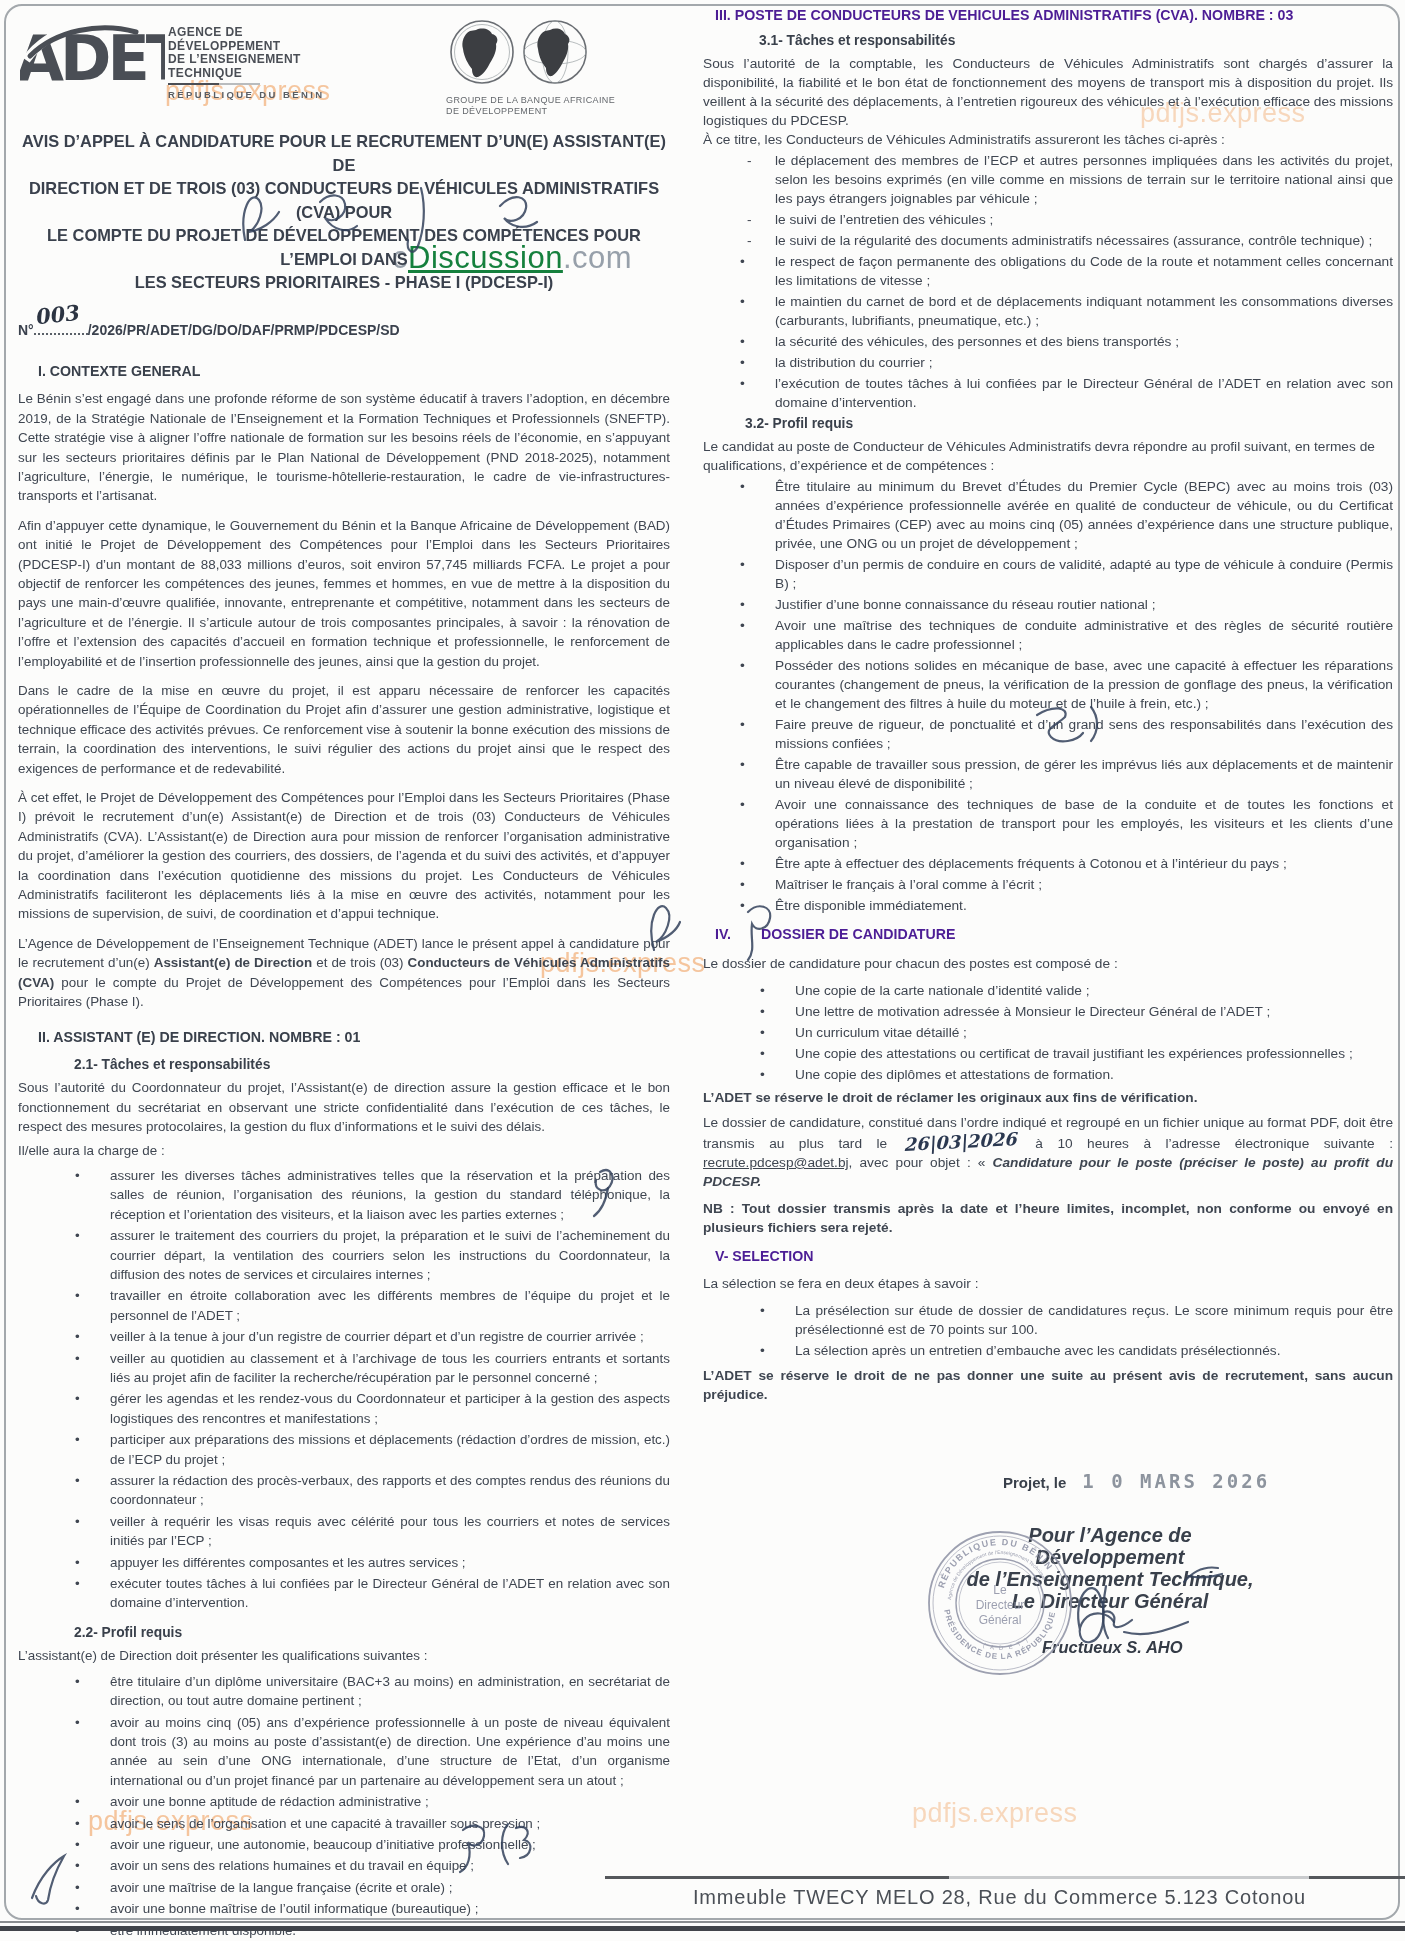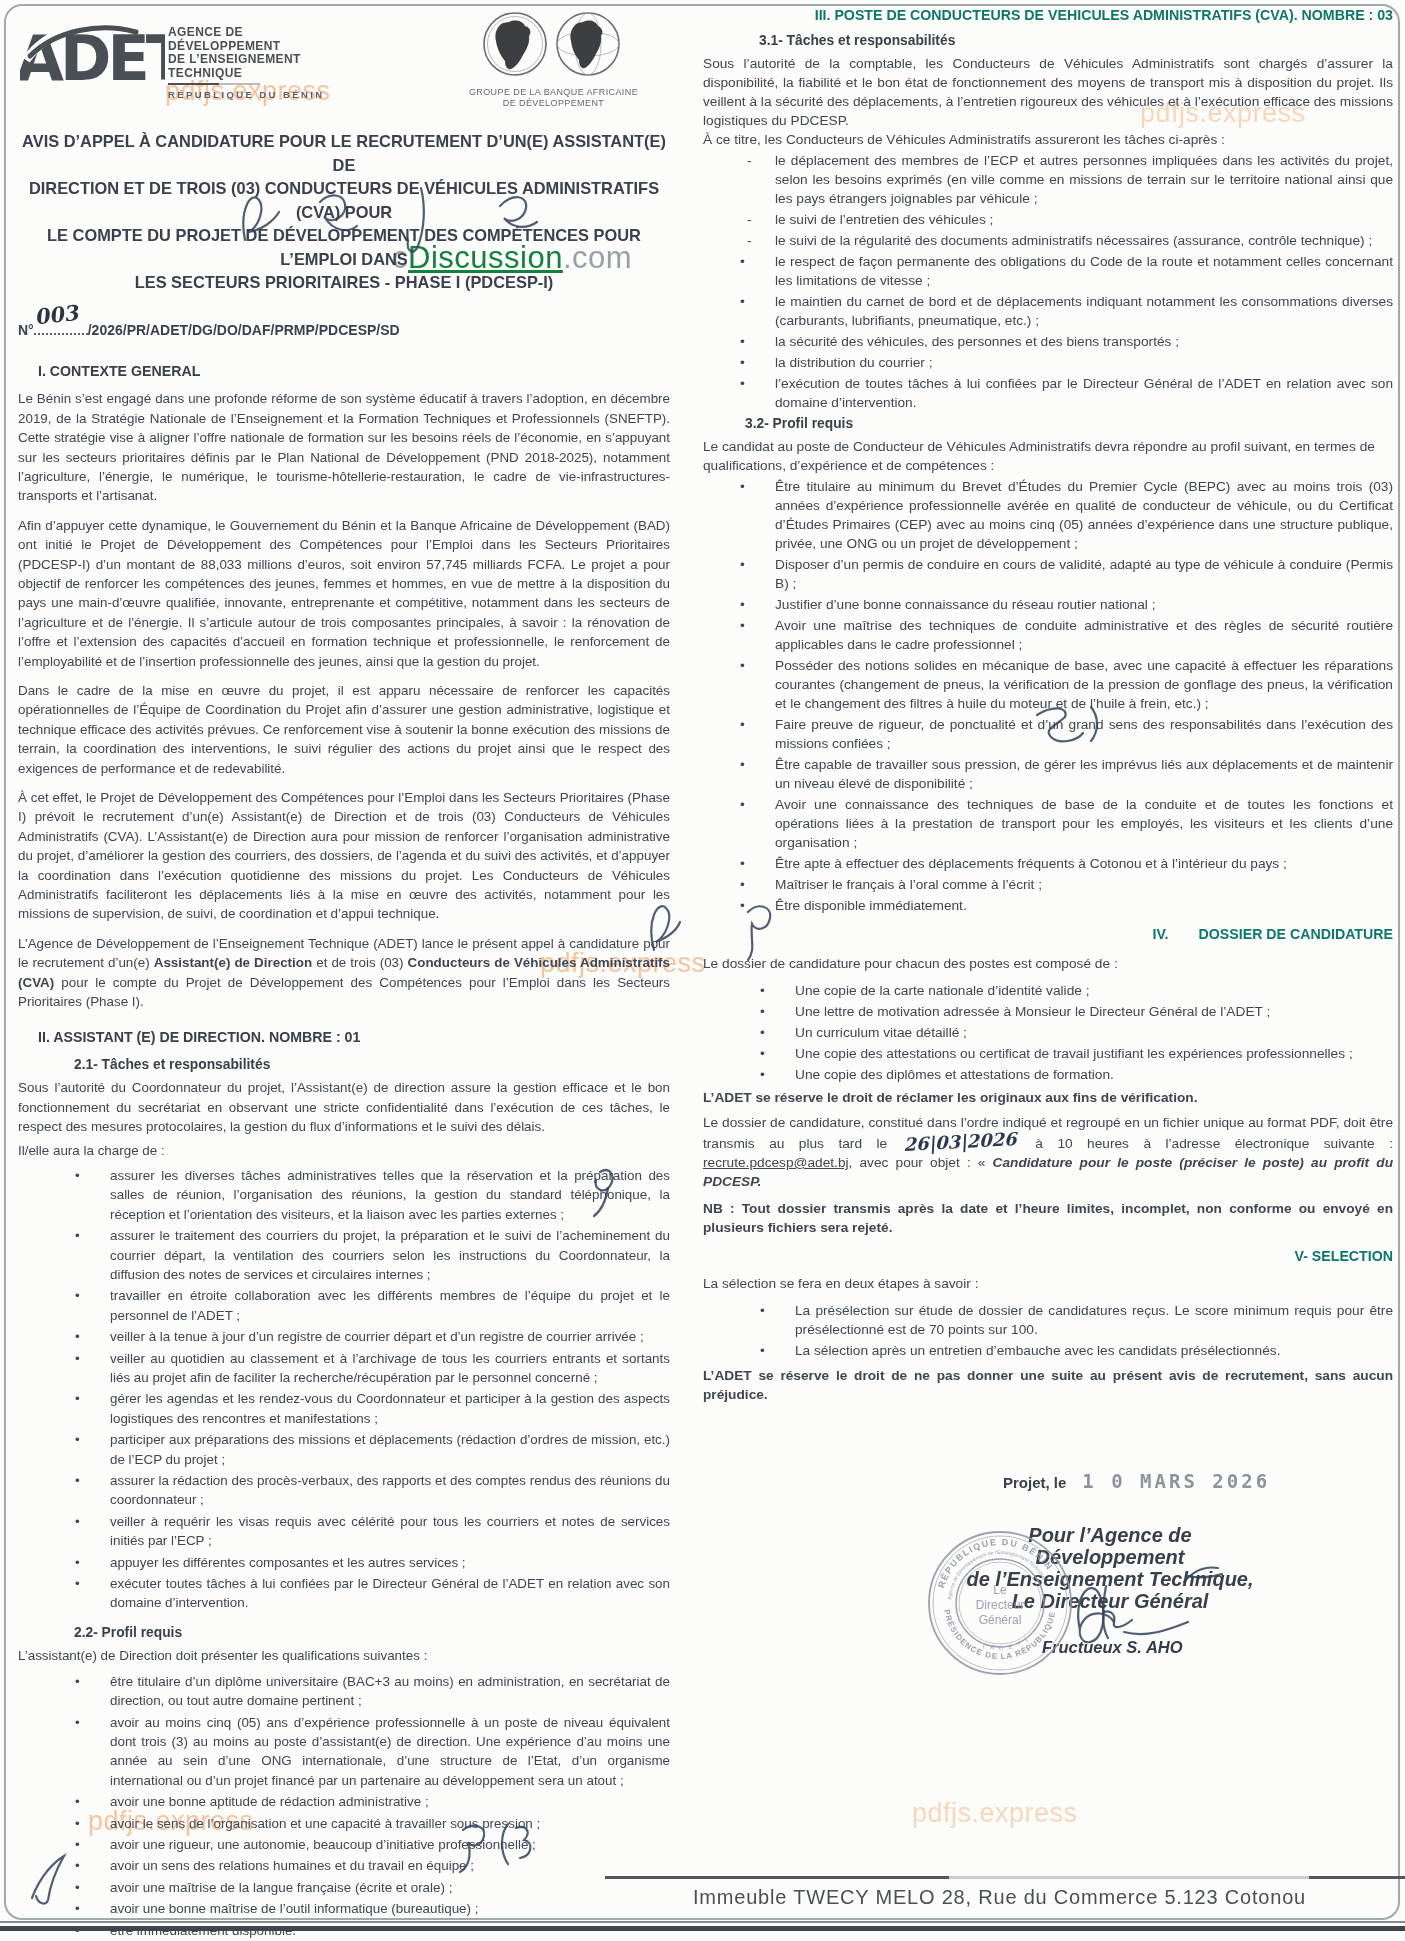--- a/index.html
+++ b/index.html
@@ -26,33 +26,33 @@
   .bold{font-weight:bold;}
   .boldpara{font-weight:bold;text-align:justify;margin:0 0 10px 0;}
 
   
   #logos{position:relative;height:100px;}
   #adet-logo{position:absolute;left:2px;top:4px;}
   #adet-text{position:absolute;left:150px;top:16px;font-weight:bold;color:#4a4e55;
              font-size:12px;line-height:13.5px;letter-spacing:.4px;}
   #adet-rule{width:92px;height:2px;background:linear-gradient(90deg,#4a4e55 55%,#b9bcbe 55%);margin:3px 0 3px 0;}
   #adet-country{font-size:9.5px;letter-spacing:2.4px;font-weight:bold;color:#5a5e64;}
-  #bad-logo{position:absolute;left:428px;top:0px;width:215px;text-align:center;}
+  #bad-logo{position:absolute;left:428px;top:8px;width:215px;text-align:left;}
   #bad-caption{font-size:9px;color:#63676c;letter-spacing:.4px;line-height:11px;margin-top:2px;}
 
   #title{margin-top:20px;text-align:center;font-weight:bold;font-size:16.4px;
          line-height:23.5px;color:#3a414d;}
   #refline{margin-top:26px;font-weight:bold;font-size:14px;color:#3a414d;}
   .dotblank{display:inline-block;position:relative;width:54px;border-bottom:2px dotted #5a6068;height:12px;}
   .hw-num{position:absolute;left:2px;top:-16px;font-family:"DejaVu Serif",serif;
           font-style:italic;font-weight:bold;font-size:21px;color:#2c3442;
           transform:rotate(-6deg);display:inline-block;}
 
   
-  h3.sec-r{font-size:14.2px;margin:0 0 6px 0;padding-left:12px;color:#0f766e;text-align:right;}
+  h3.sec-r{font-size:14.2px;margin:0 0 6px 0;padding-left:12px;color:#4c1d95;}
   .gap-iv{margin-top:36px;}
   .email{text-decoration:underline;color:#3f4651;}
   .hw-date{display:inline-block;font-family:"DejaVu Serif",serif;font-style:italic;font-weight:bold;
            font-size:18px;color:#2b3850;transform:rotate(-3deg) skewX(-6deg);margin:0 3px;}
   .objet{font-weight:bold;font-style:italic;}
 
   
   .wm{position:absolute;color:rgba(238,152,80,0.55);font-size:27px;letter-spacing:.5px;
       font-family:"Liberation Sans",sans-serif;pointer-events:none;}
   .wm.light{color:rgba(240,165,100,0.42);}

